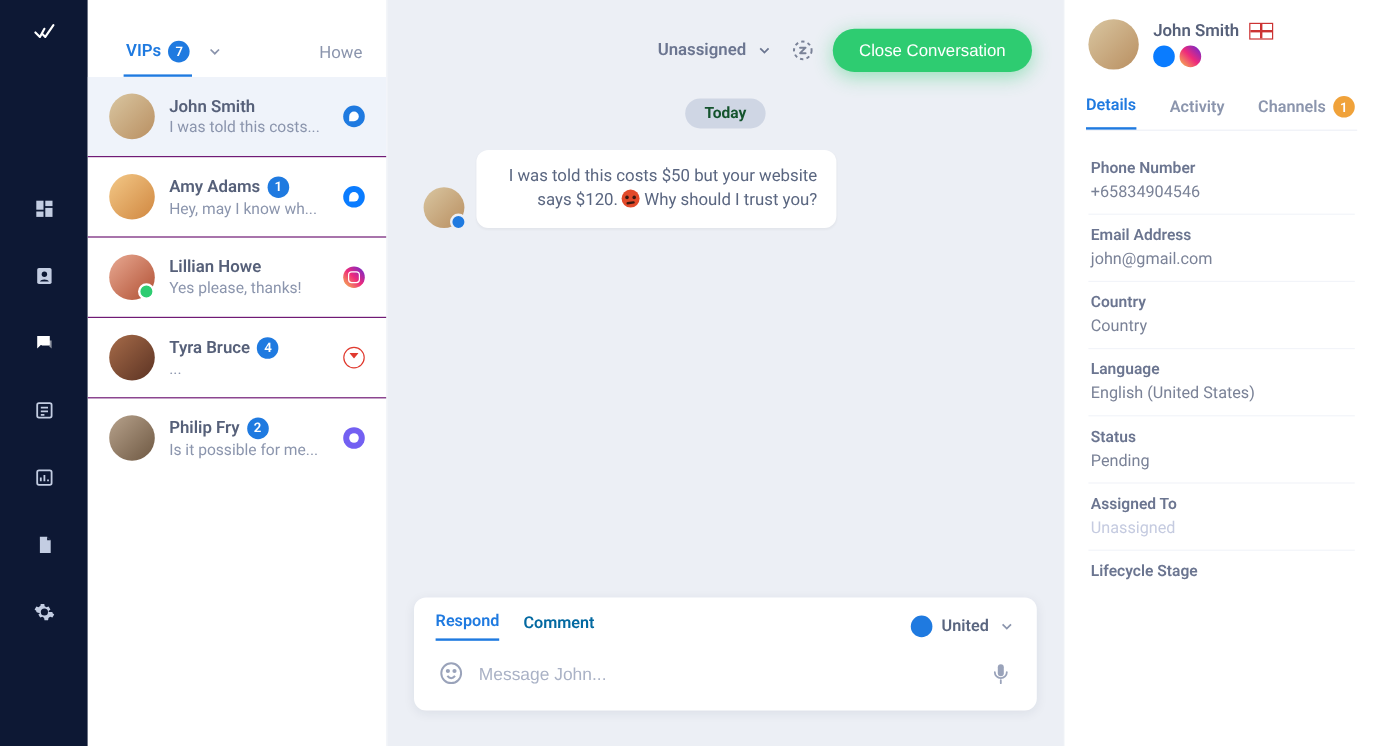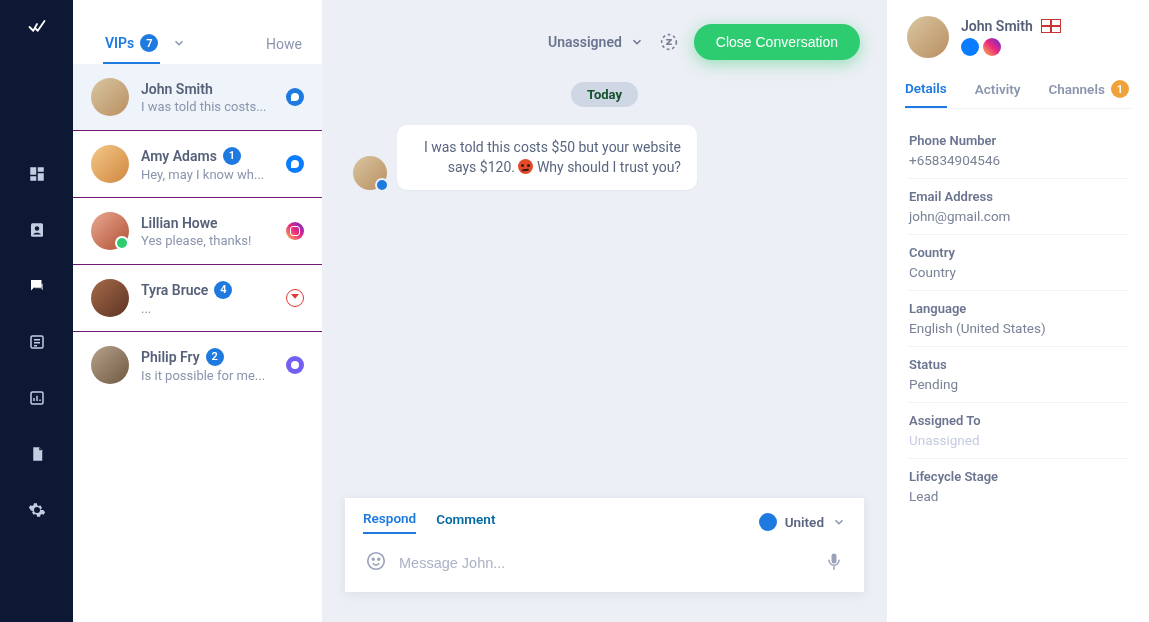--- a/index.html
+++ b/index.html
@@ -57,21 +57,21 @@
 
   .msg-row { display:flex; align-items:flex-end; gap:10px; padding:0 30px; }
   .msg-row .avatar.sm { width:34px; height:34px; position:relative; }
   .msg-row .avatar.sm .mini { position:absolute; bottom:-2px; right:-2px; width:14px; height:14px; border-radius:50%; background:#1f7ae0; border:2px solid #eceff5; }
   .bubble { background:#fff; border-radius:10px; padding:12px 16px; max-width:300px; color:#5a6680; font-size:14px; line-height:1.45; box-shadow:0 1px 2px rgba(0,0,0,.04);text-align:right; }
   .emoji { display:inline-block; width:15px; height:15px; background:#e24a2a; border-radius:50%; vertical-align:-2px; position:relative; }
   .emoji::before, .emoji::after { content:""; position:absolute; background:#3a1a12; }
   .emoji::before { left:3px; top:5px; width:3px; height:3px; border-radius:50%; box-shadow:6px 0 #3a1a12; }
   .emoji::after { left:4px; top:10px; width:7px; height:2px; border-radius:2px; transform:rotate(-8deg); }
 
-  .composer { margin:auto 22px 30px; background:#fff; border-radius:0; box-shadow:0 2px 10px rgba(22,32,60,.08); padding:12px 18px 10px; }
+  .composer { margin:auto 22px 30px; background:#fff; border-radius:10px; box-shadow:0 2px 10px rgba(22,32,60,.08); padding:12px 18px 10px; }
   .composer .ctabs { display:flex; align-items:center; gap:20px; font-size:13.5px; font-weight:600; }
   .composer .ctab { color:#0369a1; cursor:pointer; padding-bottom:6px; }
   .composer .ctab.active { color:#1f7ae0; border-bottom:2px solid #1f7ae0; }
   .composer .ctabs .right { margin-left:auto; display:flex; align-items:center; gap:8px; color:#5a6680; }
   .composer .input-row { display:flex; align-items:center; gap:12px; padding:16px 2px 6px; }
   .composer input { flex:1; border:none; outline:none; font-size:14.5px; color:#5a6680; }
   .composer input::placeholder { color:#aab2c6; }
   .composer .icon-btn { color:#9aa3ba; cursor:pointer; }
   .small-ch { display:inline-flex; width:18px; height:18px; border-radius:50%; align-items:center; justify-content:center;}
 
@@ -343,17 +343,16 @@
     <div class="field">
       <div class="label">Status</div>
       <div class="value">Pending</div>
     </div>
     <div class="field">
       <div class="label">Assigned To</div>
       <div class="value muted">Unassigned</div>
     </div>
     <div class="field" style="border-bottom:none">
       <div class="label">Lifecycle Stage</div>
-      <div class="value">Lead</div>
     </div>
   </aside>
 
 </div>
 
 </body></html>

